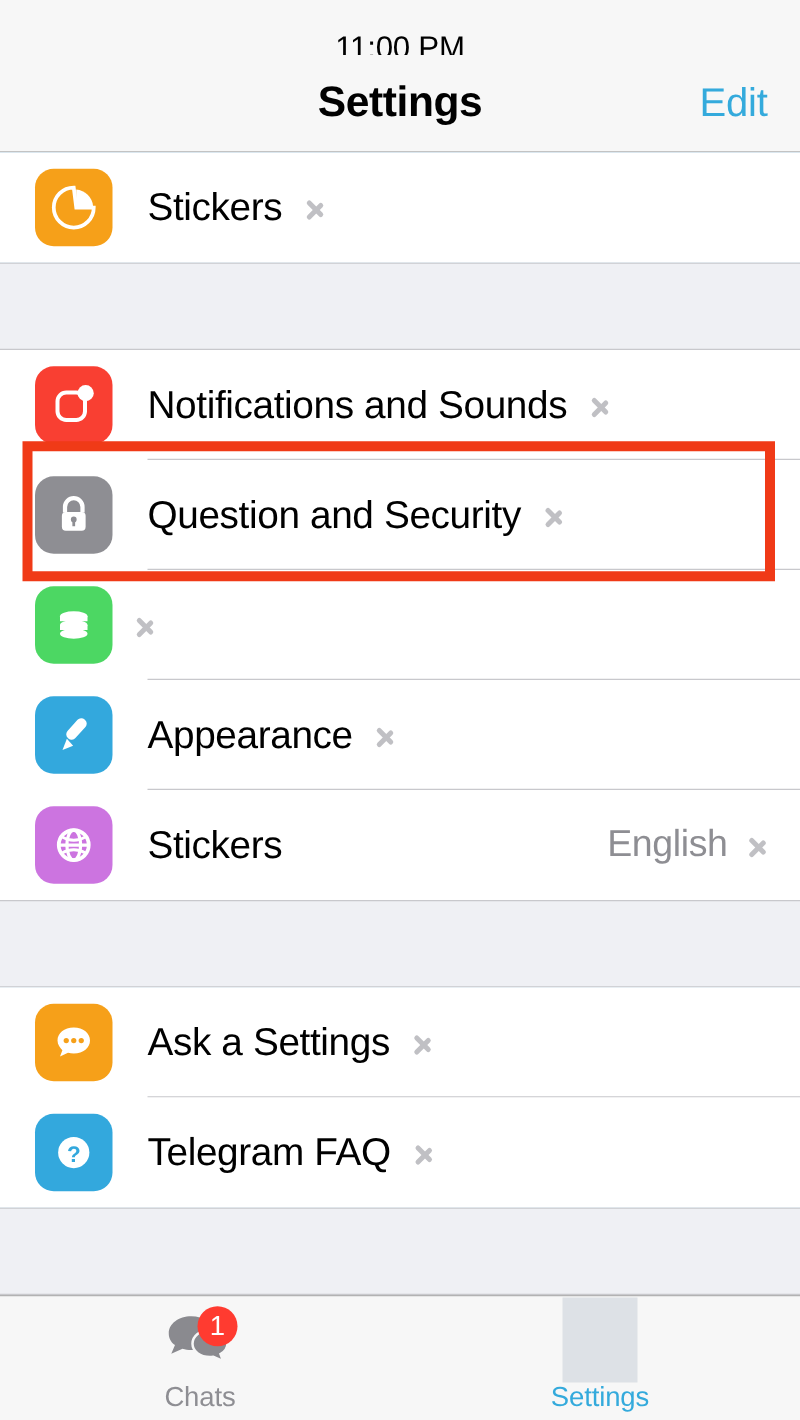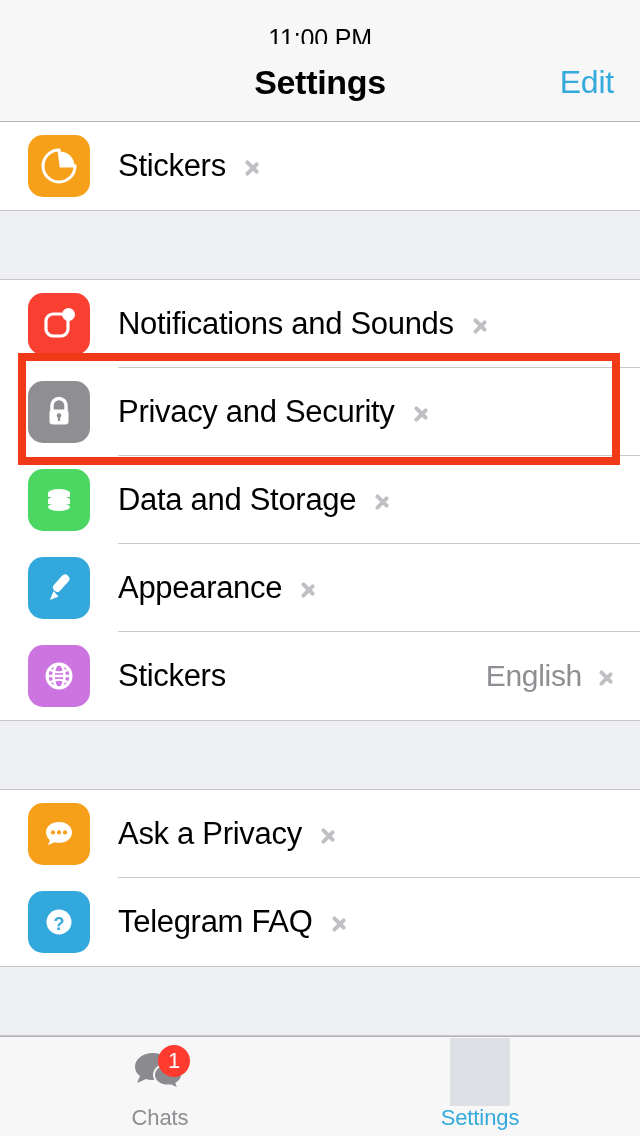--- a/index.html
+++ b/index.html
@@ -228,36 +228,35 @@
 
       <div class="row">
         <div class="icon-box" style="background:#8e8e93">
           <svg width="38" height="38" viewBox="0 0 38 38">
             <path d="M12 17 v-4.5 a7 7 0 0 1 14 0 V17" fill="none" stroke="#fff" stroke-width="3.4"></path>
             <rect x="9.5" y="16.5" width="19" height="15" rx="3.2" fill="#fff"></rect>
             <circle cx="19" cy="22.5" r="2.3" fill="#8e8e93"></circle>
             <rect x="17.9" y="23" width="2.2" height="5" fill="#8e8e93"></rect>
           </svg>
         </div>
-        <div class="row-label">Privacy and Security</div>
+        <div class="row-label">Question and Security</div>
         <div class="chev"></div>
         <div class="sep"></div>
       </div>
 
       <div class="row">
         <div class="icon-box" style="background:#4cd763">
           <svg width="38" height="38" viewBox="0 0 38 38">
             <ellipse cx="19" cy="12" rx="11" ry="4" fill="#fff"></ellipse>
             <rect x="8" y="12" width="22" height="4" fill="#fff"></rect>
             <ellipse cx="19" cy="19" rx="11" ry="4" fill="#fff"></ellipse>
             <rect x="8" y="19" width="22" height="4" fill="#fff"></rect>
             <ellipse cx="19" cy="26" rx="11" ry="4" fill="#fff"></ellipse>
           </svg>
         </div>
-        <div class="row-label">Data and Storage</div>
         <div class="chev"></div>
         <div class="sep"></div>
       </div>
 
       <div class="row">
         <div class="icon-box" style="background:#33a8dd">
           <svg width="38" height="38" viewBox="0 0 38 38">
             <rect x="17" y="4" width="8.5" height="20" rx="4" transform="rotate(42 21 14)" fill="#fff"></rect>
             <path d="M13.5 22 L10 31 L18.5 27.5 Z" fill="#fff"></path>
           </svg>
@@ -291,21 +290,21 @@
 
       <div class="row">
         <div class="icon-box" style="background:#f6a019">
           <svg width="38" height="38" viewBox="0 0 38 38">
             <path d="M19 7 c7.7 0 13 4.6 13 10.4 c0 5.8 -5.3 10.4 -13 10.4 c-1.6 0 -3.2 -0.2 -4.6 -0.6 l-6.4 3 l1.9 -5 C8.1 23.3 6 20.6 6 17.4 C6 11.6 11.3 7 19 7 Z" fill="#fff"></path>
             <circle cx="13" cy="17.4" r="2.1" fill="#f6a019"></circle>
             <circle cx="19" cy="17.4" r="2.1" fill="#f6a019"></circle>
             <circle cx="25" cy="17.4" r="2.1" fill="#f6a019"></circle>
           </svg>
         </div>
-        <div class="row-label">Ask a Privacy</div>
+        <div class="row-label">Ask a Settings</div>
         <div class="chev"></div>
         <div class="sep"></div>
       </div>
 
       <div class="row last">
         <div class="icon-box" style="background:#33a8dd">
           <svg width="38" height="38" viewBox="0 0 38 38">
             <circle cx="19" cy="19" r="12.5" fill="#fff"></circle>
             <text x="19" y="26.5" text-anchor="middle" font-family="Liberation Sans, sans-serif" font-size="18" font-weight="bold" fill="#33a8dd">?</text>
           </svg>

